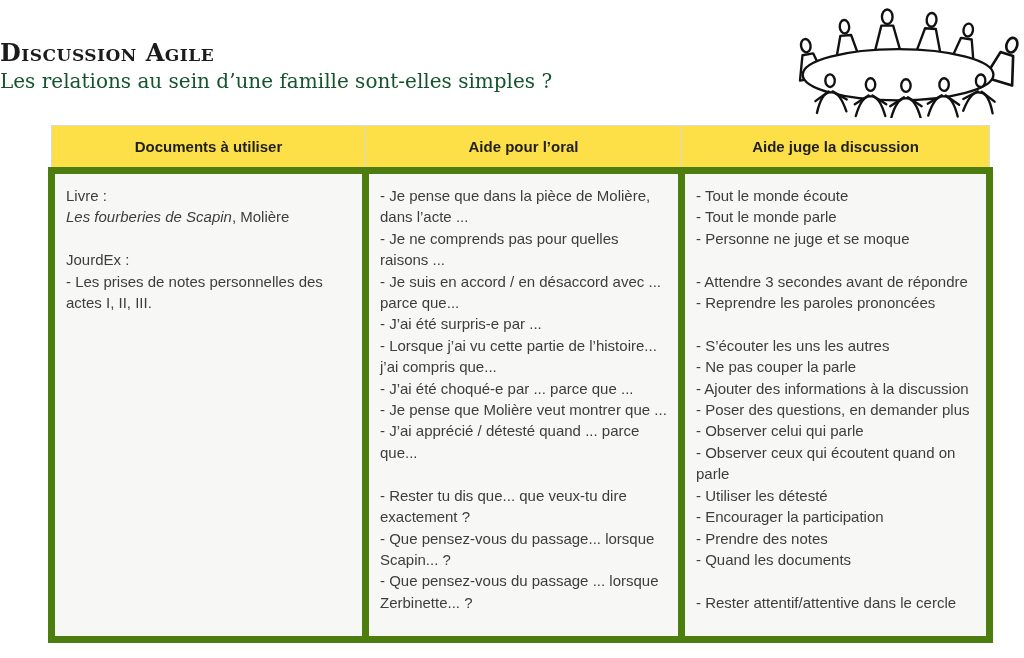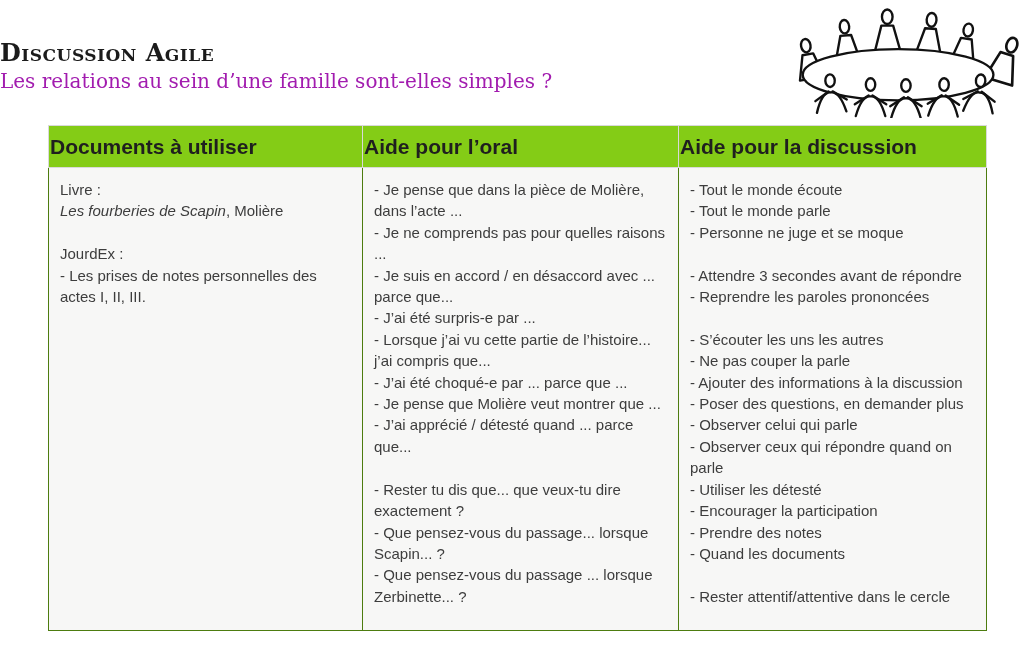--- a/index.html
+++ b/index.html
@@ -22,47 +22,47 @@
     font-size: 24px;
     letter-spacing: 0.5px;
     color: #1b1b1b;
     line-height: 26px;
   }
   .page-subtitle {
     margin: 3px 0 0 0;
     font-family: "DejaVu Serif", serif;
     font-weight: normal;
     font-size: 20px;
-    color: #a21caf;
+    color: #14532d;
     line-height: 24px;
   }
   .illustration {
     position: absolute; top: 2px; right: 4px;
     width: 236px; height: 116px;
   }
   table.sheet {
     position: absolute; left: 48px; top: 125px;
     width: 938px;
     border-collapse: collapse;
     table-layout: fixed;
   }
   table.sheet th {
     height: 39px;
-    background: #84cc16;
+    background: #fde047;
     border: 1px solid #d9d9d9;
-    font-size: 21px;
+    font-size: 15px;
     font-weight: bold;
     color: #1f1f1f;
-    text-align: left;
+    text-align: center;
     vertical-align: middle;
     font-family: "Liberation Sans", sans-serif;
   }
   table.sheet td {
     background: #f7f7f6;
-    border: 1px solid #4d7c0f;
+    border: 7px solid #4d7c0f;
     vertical-align: top;
     padding: 11px 11px 0 11px;
     height: 451px;
     font-size: 15px;
     line-height: 21.4px;
     color: #3d3d3d;
   }
   .cell-line { white-space: normal; }
   .cell-line i { font-style: italic; }
 </style>
@@ -137,21 +137,21 @@
 <table class="sheet">
   <colgroup>
     <col style="width:314px">
     <col style="width:316px">
     <col style="width:308px">
   </colgroup>
   <thead>
     <tr>
       <th>Documents à utiliser</th>
       <th>Aide pour l’oral</th>
-      <th>Aide pour la discussion</th>
+      <th>Aide juge la discussion</th>
     </tr>
   </thead>
   <tbody>
     <tr>
       <td>
           <div class="cell-line">Livre :</div>
           <div class="cell-line"><i>Les fourberies de Scapin</i>, Molière</div>
           <div class="cell-line">&nbsp;</div>
           <div class="cell-line">JourdEx :</div>
           <div class="cell-line">- Les prises de notes personnelles des actes I, II, III.</div>
@@ -176,21 +176,21 @@
           <div class="cell-line">- Personne ne juge et se moque</div>
           <div class="cell-line">&nbsp;</div>
           <div class="cell-line">- Attendre 3 secondes avant de répondre</div>
           <div class="cell-line">- Reprendre les paroles prononcées</div>
           <div class="cell-line">&nbsp;</div>
           <div class="cell-line">- S’écouter les uns les autres</div>
           <div class="cell-line">- Ne pas couper la parle</div>
           <div class="cell-line">- Ajouter des informations à la discussion</div>
           <div class="cell-line">- Poser des questions, en demander plus</div>
           <div class="cell-line">- Observer celui qui parle</div>
-          <div class="cell-line">- Observer ceux qui répondre quand on parle</div>
+          <div class="cell-line">- Observer ceux qui écoutent quand on parle</div>
           <div class="cell-line">- Utiliser les détesté</div>
           <div class="cell-line">- Encourager la participation</div>
           <div class="cell-line">- Prendre des notes</div>
           <div class="cell-line">- Quand les documents</div>
           <div class="cell-line">&nbsp;</div>
           <div class="cell-line">- Rester attentif/attentive dans le cercle</div>
         </td>
     </tr>
   </tbody>
 </table>

